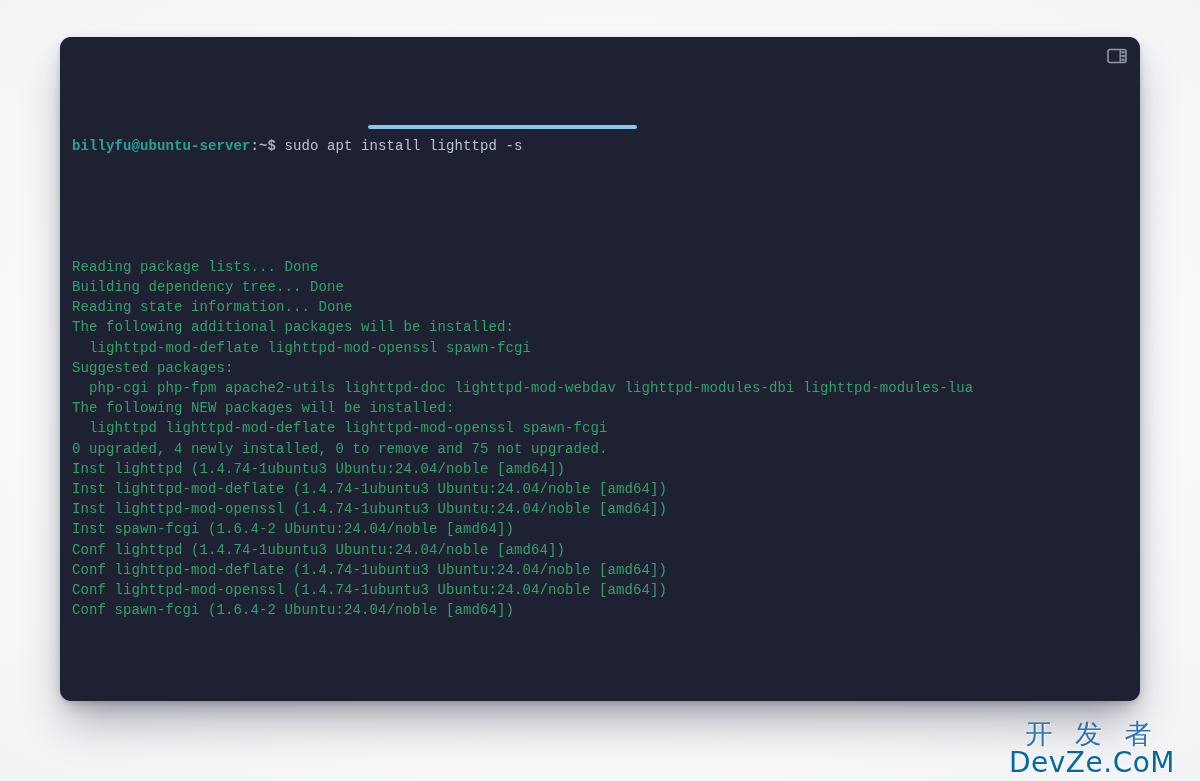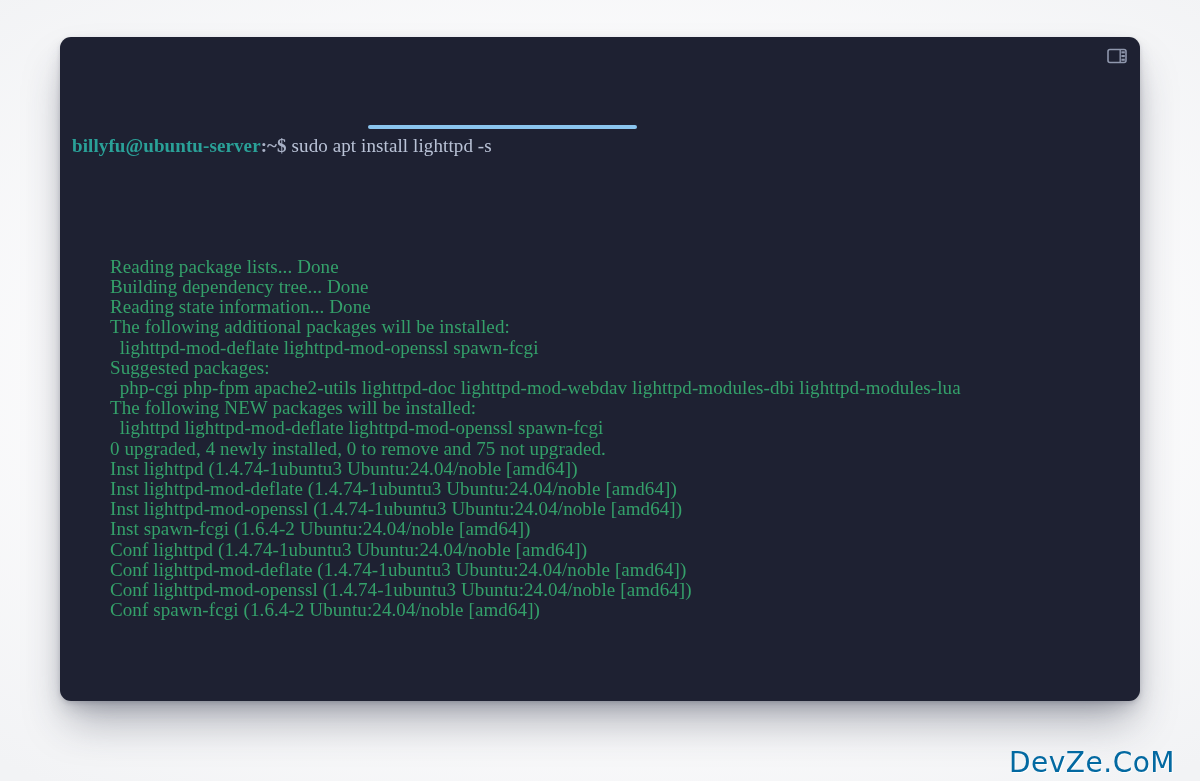--- a/index.html
+++ b/index.html
@@ -56,22 +56,22 @@
 
   
   #terminal-body {
     position: absolute;
     left: 0;
     top: 30px;
     right: 0;
     bottom: 0;
     padding: 8px 24px 10px 12px;
     box-sizing: border-box;
-    font-family: Liberation Serif, serif;
-    font-size: 19px;
+    font-family: Liberation Mono, monospace;
+    font-size: 14px;
     line-height: 20.2px;
     color: #37a86c;
     white-space: pre;
     letter-spacing: 0.1px;
     overflow: hidden;
   }
 
   .term-line {
     white-space: pre;
     min-height: 20.2px;
@@ -84,21 +84,20 @@
   .seg-punct {
     color: #a9b1c6;
     font-weight: bold;
   }
   .seg-cmd {
     color: #b9c2d6;
     position: relative;
   }
   .seg-out {
     color: #34a06a;
-    margin-left: 38px;
   }
 
   
   #command-underline {
     position: absolute;
     left: 308px;
     top: 58px;
     width: 269px;
     height: 4px;
     border-radius: 2px;
@@ -164,14 +163,15 @@
 
     <div id="command-underline"></div>
 
     <div id="output-lines"><div class="term-line seg-out">Reading package lists... Done</div><div class="term-line seg-out">Building dependency tree... Done</div><div class="term-line seg-out">Reading state information... Done</div><div class="term-line seg-out">The following additional packages will be installed:</div><div class="term-line seg-out">  lighttpd-mod-deflate lighttpd-mod-openssl spawn-fcgi</div><div class="term-line seg-out">Suggested packages:</div><div class="term-line seg-out">  php-cgi php-fpm apache2-utils lighttpd-doc lighttpd-mod-webdav lighttpd-modules-dbi lighttpd-modules-lua</div><div class="term-line seg-out">The following NEW packages will be installed:</div><div class="term-line seg-out">  lighttpd lighttpd-mod-deflate lighttpd-mod-openssl spawn-fcgi</div><div class="term-line seg-out">0 upgraded, 4 newly installed, 0 to remove and 75 not upgraded.</div><div class="term-line seg-out">Inst lighttpd (1.4.74-1ubuntu3 Ubuntu:24.04/noble [amd64])</div><div class="term-line seg-out">Inst lighttpd-mod-deflate (1.4.74-1ubuntu3 Ubuntu:24.04/noble [amd64])</div><div class="term-line seg-out">Inst lighttpd-mod-openssl (1.4.74-1ubuntu3 Ubuntu:24.04/noble [amd64])</div><div class="term-line seg-out">Inst spawn-fcgi (1.6.4-2 Ubuntu:24.04/noble [amd64])</div><div class="term-line seg-out">Conf lighttpd (1.4.74-1ubuntu3 Ubuntu:24.04/noble [amd64])</div><div class="term-line seg-out">Conf lighttpd-mod-deflate (1.4.74-1ubuntu3 Ubuntu:24.04/noble [amd64])</div><div class="term-line seg-out">Conf lighttpd-mod-openssl (1.4.74-1ubuntu3 Ubuntu:24.04/noble [amd64])</div><div class="term-line seg-out">Conf spawn-fcgi (1.6.4-2 Ubuntu:24.04/noble [amd64])</div></div>
 
 
   </div>
 </div>
 
 <div id="watermark">
+  <div id="watermark-cn">开 发 者</div>
   <div id="watermark-en">DevZe.CoM</div>
 </div>
 
 </body></html>

